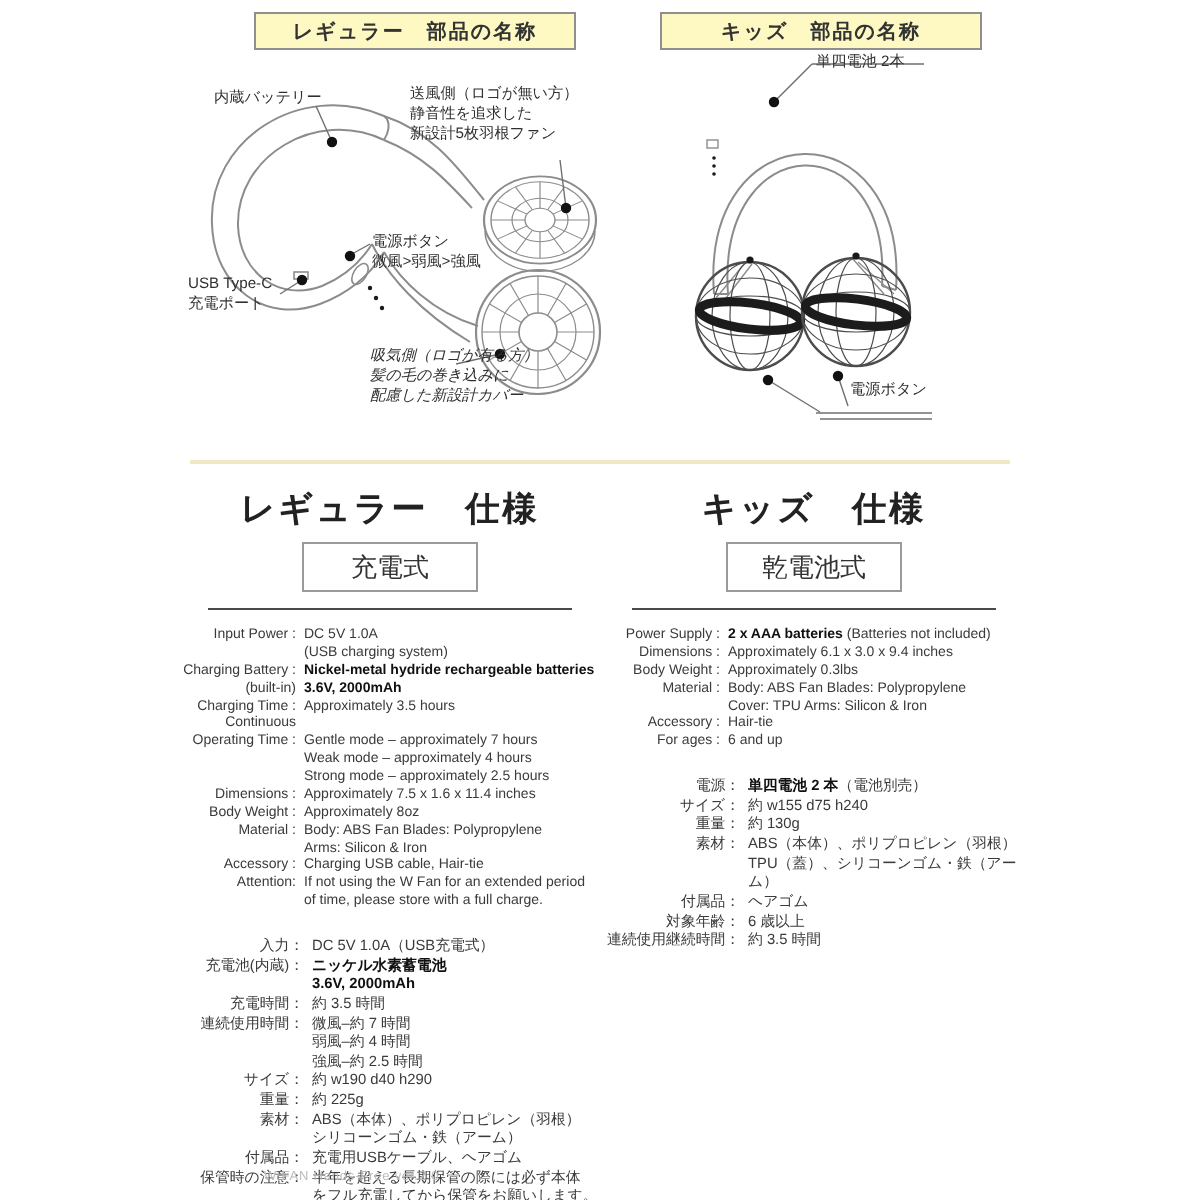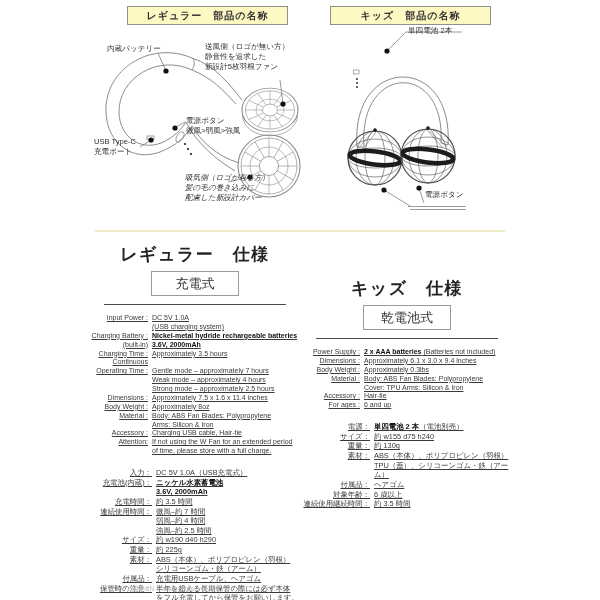--- a/index.html
+++ b/index.html
@@ -10,29 +10,29 @@
           align-items:center;justify-content:center;font-size:10px;font-weight:700;
           color:#333;letter-spacing:1px;}
   
   .dlabel{position:absolute;font-size:7.6px;line-height:1.3;color:#2f2f2f;
           white-space:pre-line;z-index:3;}
   svg.drawing{position:absolute;z-index:1;}
   
   .divider{position:absolute;left:95px;top:230px;width:410px;height:2px;z-index:2;}
   
   .col{position:absolute;top:243px;width:218px;}
-  .col-left{left:86px;} .col-right{left:298px;margin-top:34px;}
+  .col-left{left:86px;} .col-right{left:298px;}
   .spec-title{text-align:center;font-size:17px;font-weight:700;color:#222;
               letter-spacing:1.5px;margin:0 0 5px 0;}
   .badge{width:86px;margin:0 auto;border:1px solid #9a9a9a;text-align:center;
          font-size:13px;color:#333;padding:2.5px 0;}
   .rule{border:none;border-top:1px solid #4a4a4a;width:182px;margin:8px auto 0 auto;}
   .rows{margin-top:9px;}
   .rows.jp{margin-top:12px;}
-  .spec-row{display:flex;font-size:7px;line-height:1.27;color:#3a3a3a;text-decoration:underline;}
+  .spec-row{display:flex;font-size:7px;line-height:1.27;color:#3a3a3a;}
   .rows.jp .spec-row{font-size:7.4px;line-height:1.3;}
   .spec-row .lbl{flex:none;width:62px;text-align:right;white-space:pre-line;
                  padding-right:4px;color:#3a3a3a;}
   .rows.jp .spec-row .lbl{width:66px;}
   .col-right .rows.jp .spec-row .lbl{width:72px;}
   .spec-row .val{white-space:pre-line;}
   .spec-row .val strong{font-weight:700;color:#101010;white-space:pre-line;}
   .footer{position:absolute;left:132px;top:585px;font-size:6.5px;color:#bcbcbc;
           letter-spacing:0.4px;}
 </style>

